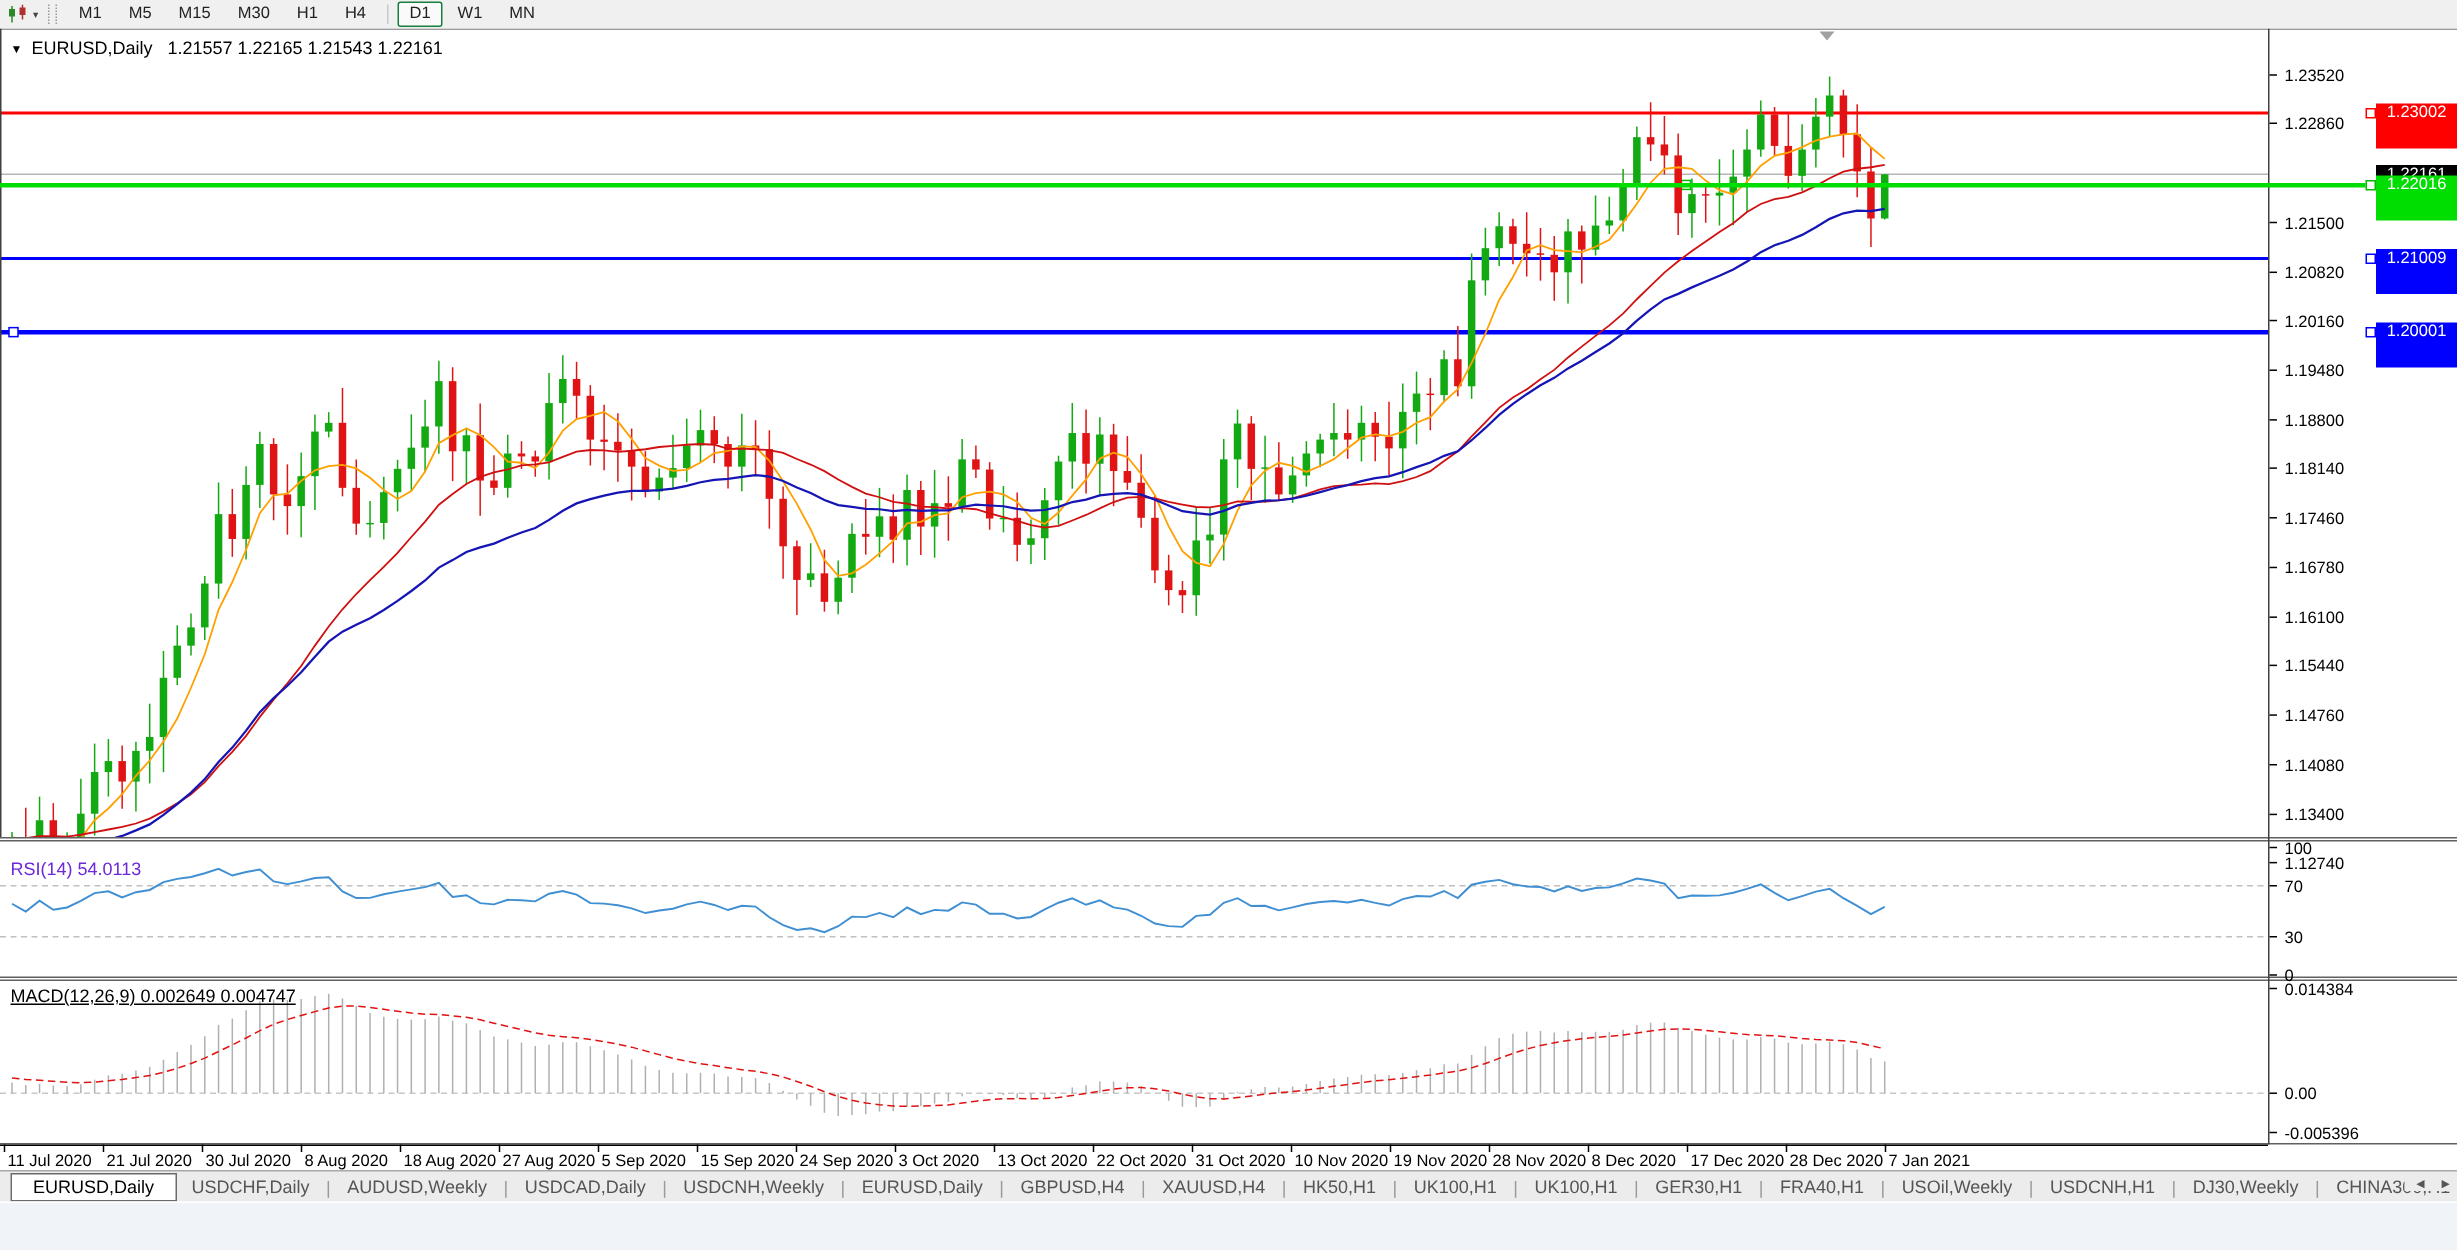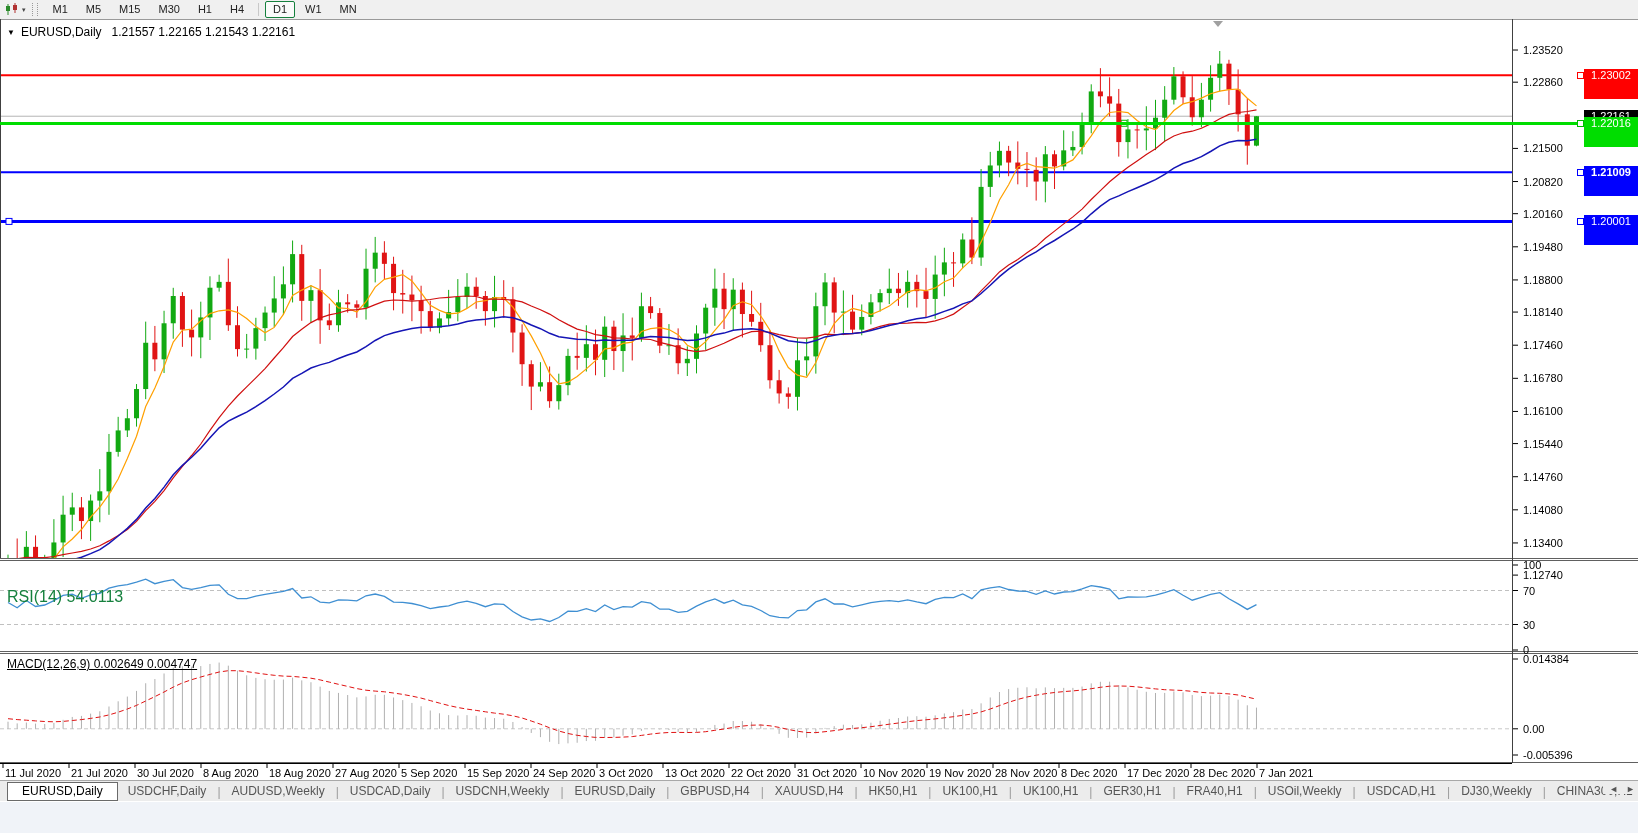--- a/index.html
+++ b/index.html
@@ -11,21 +11,21 @@
   .tool-icon{width:18px;height:15px;margin-left:3px;display:flex;align-items:center;justify-content:center;}
   .caret-down{font-size:7px;color:#444;margin:0 3px 0 1px;}
   .grip{width:4px;height:13px;border-left:1px dotted #9a9a9a;border-right:1px dotted #9a9a9a;margin:0 6px 0 3px;}
   .tfbtn{padding:1px 7px 2px 7px;margin:12px 1px;border:1px solid transparent;border-radius:2px;cursor:default;}
   .tfbtn.active{border:1px solid #15803d;background:#fafafa;}
   .tb-sep{width:1px;height:13px;background:#c8c8c8;margin:0 5px;}
   
   #chart-title{position:absolute;left:7px;top:25px;font-size:12px;color:#000;display:flex;align-items:center;z-index:5;}
   #chart-title .tri{font-size:8px;margin-right:6px;color:#000;}
   #chart-title .sym{margin-right:10px;}
-  #rsi-label{position:absolute;left:7px;top:588px;font-size:16px;color:#15803d;z-index:5;}
+  #rsi-label{position:absolute;left:7px;top:572px;font-size:12px;color:#6d28d9;z-index:5;}
   #macd-label{position:absolute;left:7px;top:657px;font-size:12px;color:#000;z-index:5;text-decoration:underline;}
   #shift-marker{position:absolute;left:1213px;top:21px;width:0;height:0;z-index:5;
       border-left:5px solid transparent;border-right:5px solid transparent;border-top:6px solid #a0a0a0;}
   #greenline{position:absolute;left:0;top:122px;width:1638px;height:3px;background:#00dd00;z-index:3;}
   .pricebox{position:absolute;left:1584px;width:54px;height:30px;z-index:6;font-size:11px;
             color:#fff;text-align:center;line-height:13px;}
   .sq{position:absolute;left:1577px;width:5px;height:5px;background:#fff;z-index:6;}
   
   #tabbar{position:absolute;left:0;top:780px;width:1638px;height:21px;background:#ececec;
           border-top:1px solid #a8a8a8;display:flex;align-items:center;font-size:12px;color:#555;}
@@ -620,21 +620,21 @@
     <span>1.21557 1.22165 1.21543 1.22161</span>
   </div>
   <div id="rsi-label">RSI(14) 54.0113</div>
   <div id="macd-label">MACD(12,26,9) 0.002649 0.004747</div>
   <div id="shift-marker"></div>
   <div id="greenline"></div>
 
   <div class="pricebox" id="pb-red" style="background: rgb(255, 0, 0); top: 68.7575px;">1.23002</div>
   <div class="pricebox" id="pb-cur" style="background: rgb(0, 0, 0); top: 109.721px;">1.22161</div>
   <div class="pricebox" id="pb-green" style="background: rgb(0, 221, 0); top: 116.783px;">1.22016</div>
-  <div class="pricebox" id="pb-blue1" style="background: rgb(0, 0, 255); top: 165.832px; font-weight: bold;">1.21009</div>
+  <div class="pricebox" id="pb-blue1" style="background: rgb(0, 0, 255); top: 165.832px;">1.21009</div>
   <div class="pricebox" id="pb-blue2" style="background: rgb(0, 0, 255); top: 214.929px;">1.20001</div>
 
   <div id="tabbar">
       <span class="tab active">EURUSD,Daily</span>
       <span class="tab">USDCHF,Daily</span>
       <span class="tab-sep">|</span>
       <span class="tab">AUDUSD,Weekly</span>
       <span class="tab-sep">|</span>
       <span class="tab">USDCAD,Daily</span>
       <span class="tab-sep">|</span>
@@ -651,21 +651,21 @@
       <span class="tab">UK100,H1</span>
       <span class="tab-sep">|</span>
       <span class="tab">UK100,H1</span>
       <span class="tab-sep">|</span>
       <span class="tab">GER30,H1</span>
       <span class="tab-sep">|</span>
       <span class="tab">FRA40,H1</span>
       <span class="tab-sep">|</span>
       <span class="tab">USOil,Weekly</span>
       <span class="tab-sep">|</span>
-      <span class="tab">USDCAD,H1</span>
+      <span class="tab">USDCNH,H1</span>
       <span class="tab-sep">|</span>
       <span class="tab">DJ30,Weekly</span>
       <span class="tab-sep">|</span>
       <span class="tab">CHINA300,H1</span>
       <span class="tab-sep">|</span>
       <span class="tab">USOil,</span>
     </div>
   <div id="tab-arrows">
     <span>◄</span>
     <span>►</span>

